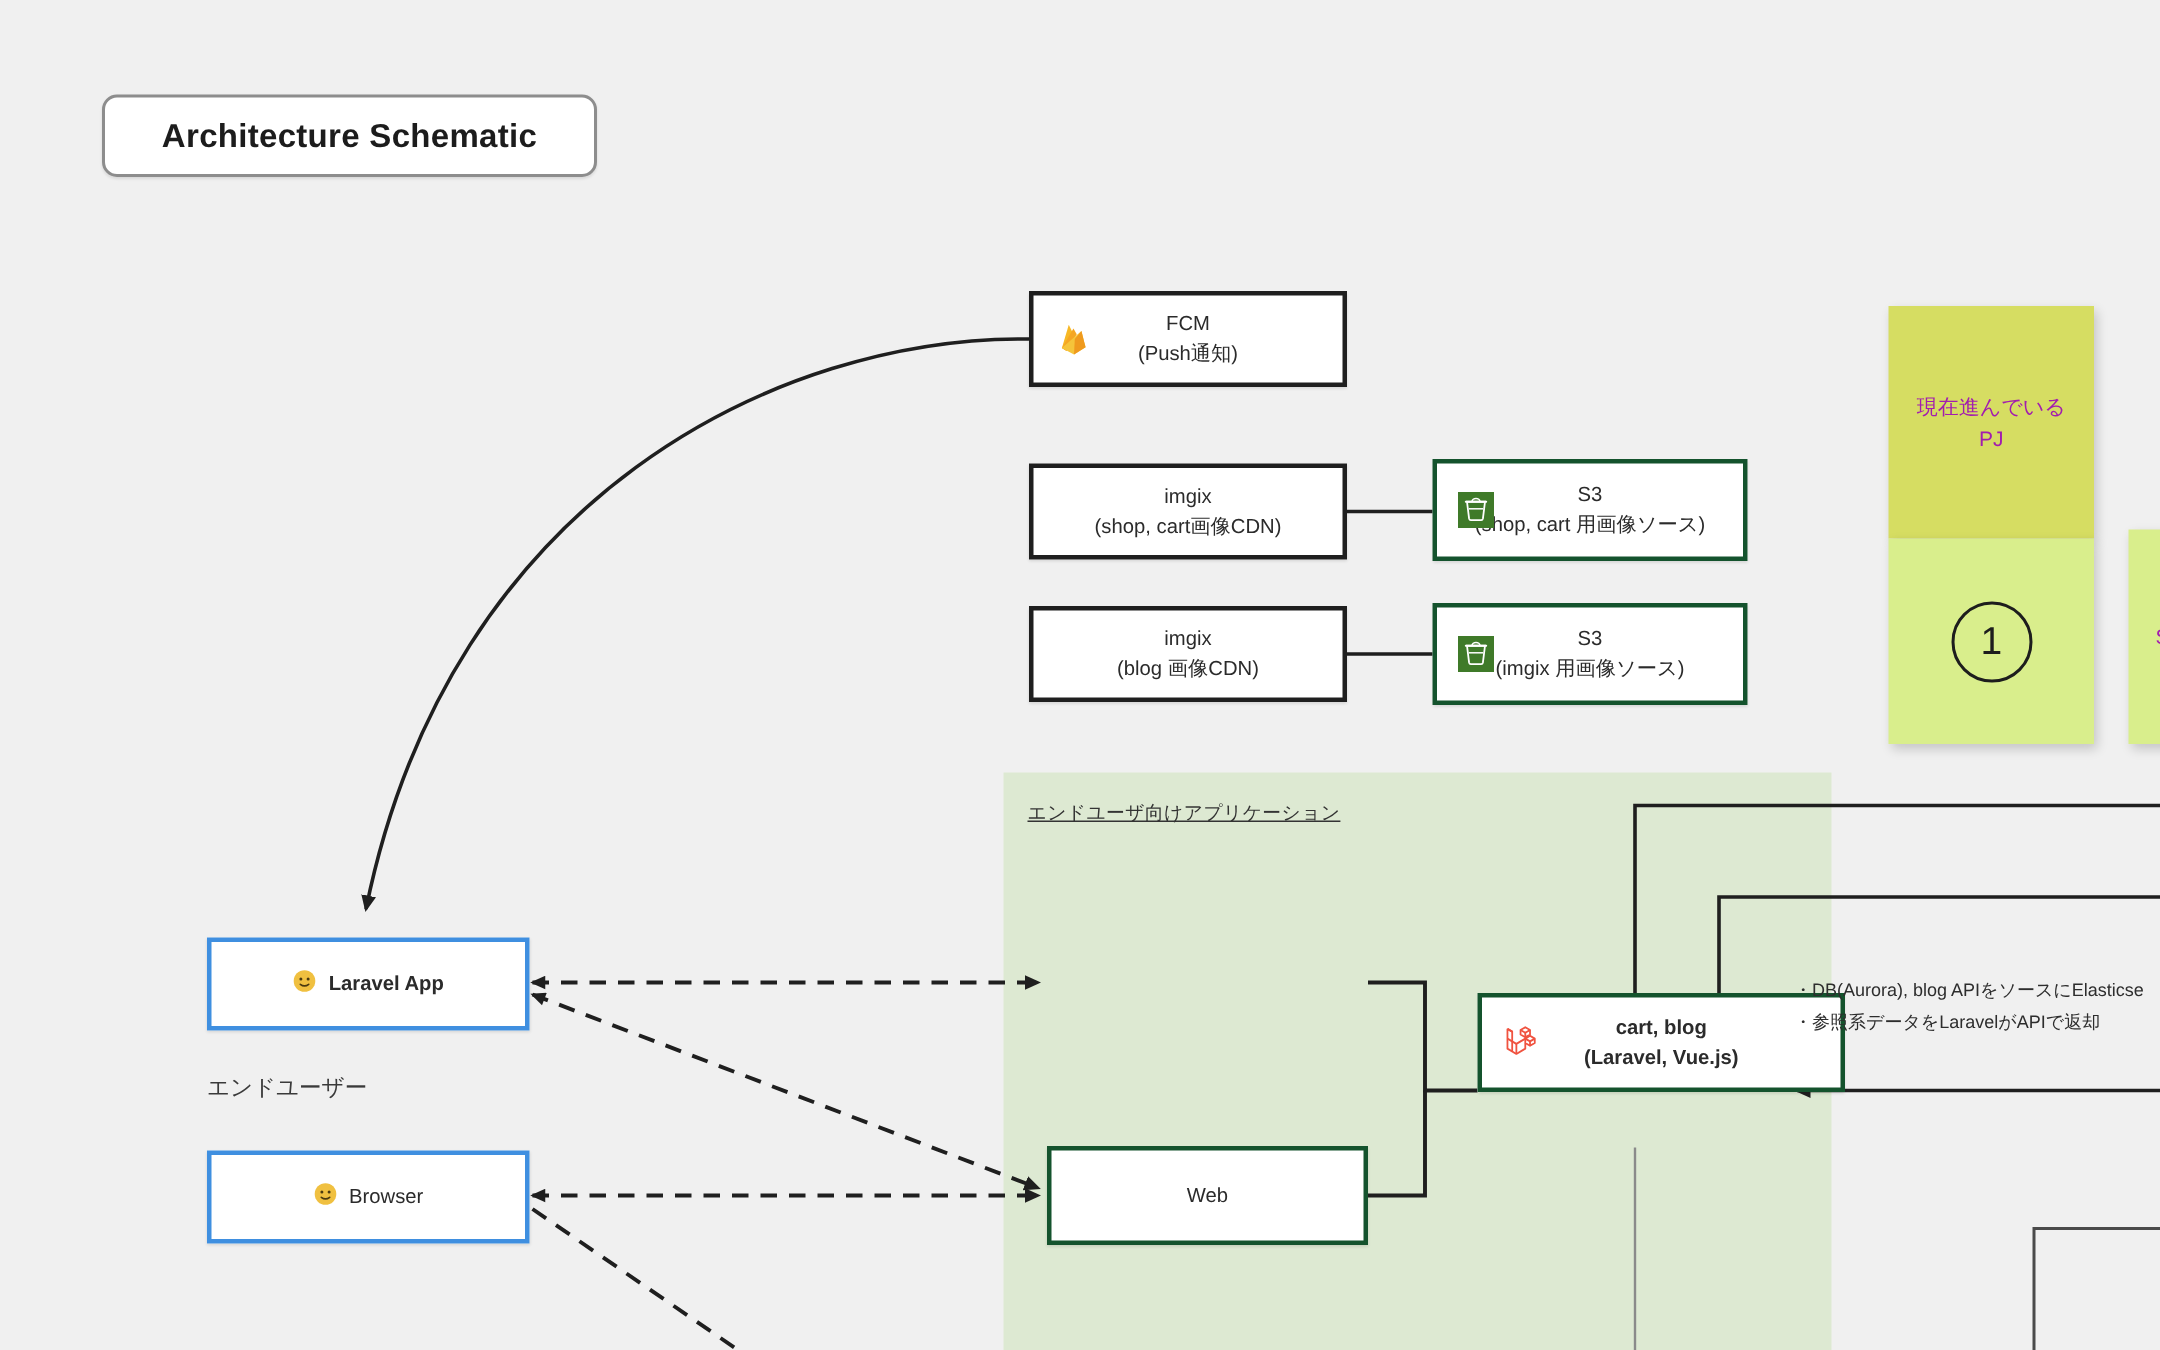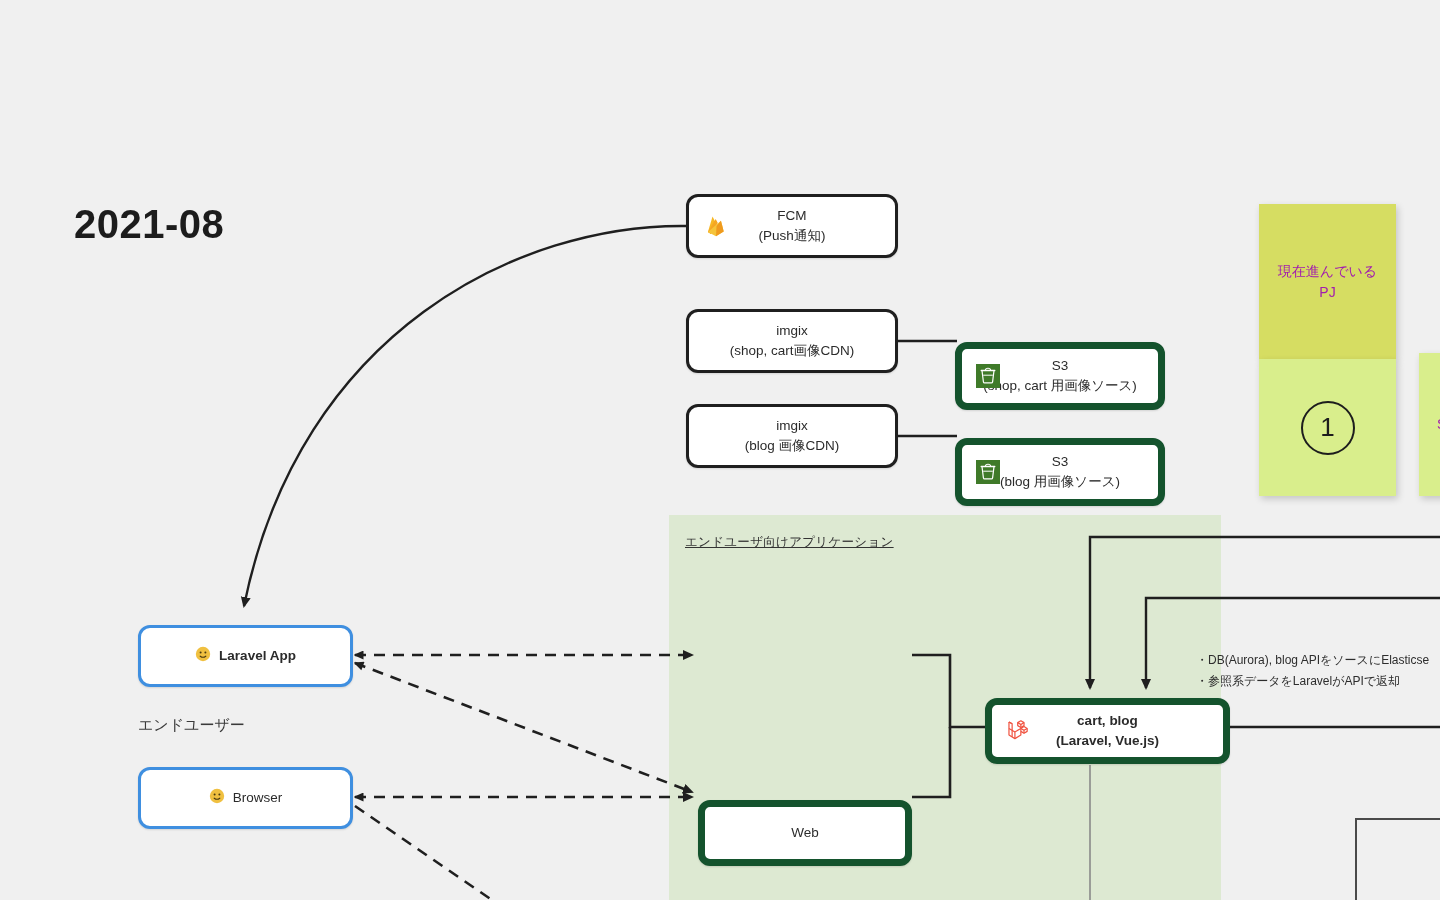--- a/index.html
+++ b/index.html
@@ -66,36 +66,36 @@
     color: #1c1c1c;
     letter-spacing: 0.5px;
     z-index: 4;
   }
 
   
   .node {
     position: absolute;
     box-sizing: border-box;
     background: #ffffff;
-    border-radius: 12px;
+    border-radius: 0;
     display: flex;
     align-items: center;
     justify-content: center;
     z-index: 3;
     box-shadow: 0 1px 2px rgba(0,0,0,0.12);
   }
   .node .label {
     text-align: center;
     font-size: 13.5px;
     color: #2b2b2b;
     line-height: 1.45;
     white-space: pre-line;
   }
   .node.black { border: 3px solid #1f1f1f; }
-  .node.green { border: 7px solid #14532d; margin-top: 36px; }
+  .node.green { border: 3px solid #14532d; }
   .node.blue  { border: 3px solid #3f8fe0; }
 
   .node .label.bold { font-weight: bold; }
 
   
   .node .node-icon {
     position: absolute;
     left: 14px;
     top: 50%;
     transform: translateY(-50%);
@@ -229,22 +229,24 @@
 
     <path d="M 1440,537 L 1090,537 L 1090,688" fill="none" stroke="#1f1f1f" stroke-width="2.4" marker-end="url(#arrowFilled)"></path>
 
     <path d="M 1440,598 L 1146,598 L 1146,688" fill="none" stroke="#1f1f1f" stroke-width="2.4" marker-end="url(#arrowFilled)"></path>
 
     <line x1="1440" y1="727" x2="1198" y2="727" stroke="#1f1f1f" stroke-width="2.4" marker-end="url(#arrowFilled)"></line>
 
     <line x1="1090" y1="765" x2="1090" y2="900" stroke="#8a8a8a" stroke-width="1.6"></line>
   </svg>
 
-
-  <div class="date-label">2021-08</div>
+  <div class="title-badge">
+    <span class="txt">Architecture Schematic</span>
+  </div>
+
 
   <div class="group-region" style="left:669px; top:515px; width:552px; height:385px;">
     <span class="group-title">エンドユーザ向けアプリケーション</span>
   </div>
 
   <div class="sticky" style="left:1259px; top:204px; width:137px; height:155px; background:#d6dd62;">
     <span class="sticky-text">現在進んでいる
 PJ</span>
   </div>
 
@@ -292,21 +294,21 @@
   <div class="node green" style="left:955px; top:402px; width:210px; height:68px;">
     <span class="node-icon sq">
       <svg width="24" height="24" viewBox="0 0 24 24">
         <rect x="0" y="0" width="24" height="24" fill="#3f7a29"></rect>
         <path d="M6 6.5 h12 l-1.4 11.3 a1.2 1.2 0 0 1 -1.2 1.0 h-6.8 a1.2 1.2 0 0 1 -1.2 -1.0 Z" fill="none" stroke="#ffffff" stroke-width="1.2"></path>
         <path d="M5.2 6.5 h13.6" stroke="#ffffff" stroke-width="1.3" stroke-linecap="round"></path>
         <path d="M9.4 6.3 a2.6 2.0 0 0 1 5.2 0" fill="none" stroke="#ffffff" stroke-width="1.1"></path>
         <path d="M7.2 11.2 h9.6" stroke="#ffffff" stroke-width="1.0"></path>
       </svg>
     </span>
-    <span class="label"><span>S3</span><br><span>(blog 用画像ソース)</span></span>
+    <span class="label"><span>S3</span><br><span>(imgix 用画像ソース)</span></span>
   </div>
 
   <div class="node blue" style="left:138px; top:625px; width:215px; height:62px;">
     <span class="inline-row">
       <span>
         <svg width="16" height="16" viewBox="0 0 16 16">
           <circle cx="8" cy="8" r="7.2" fill="#f0c040"></circle>
           <circle cx="5.6" cy="6.6" r="1.0" fill="#4a3a10"></circle>
           <circle cx="10.4" cy="6.6" r="1.0" fill="#4a3a10"></circle>
           <path d="M5.2 10.2 q2.8 2.2 5.6 0" fill="none" stroke="#4a3a10" stroke-width="1.1" stroke-linecap="round"></path>

